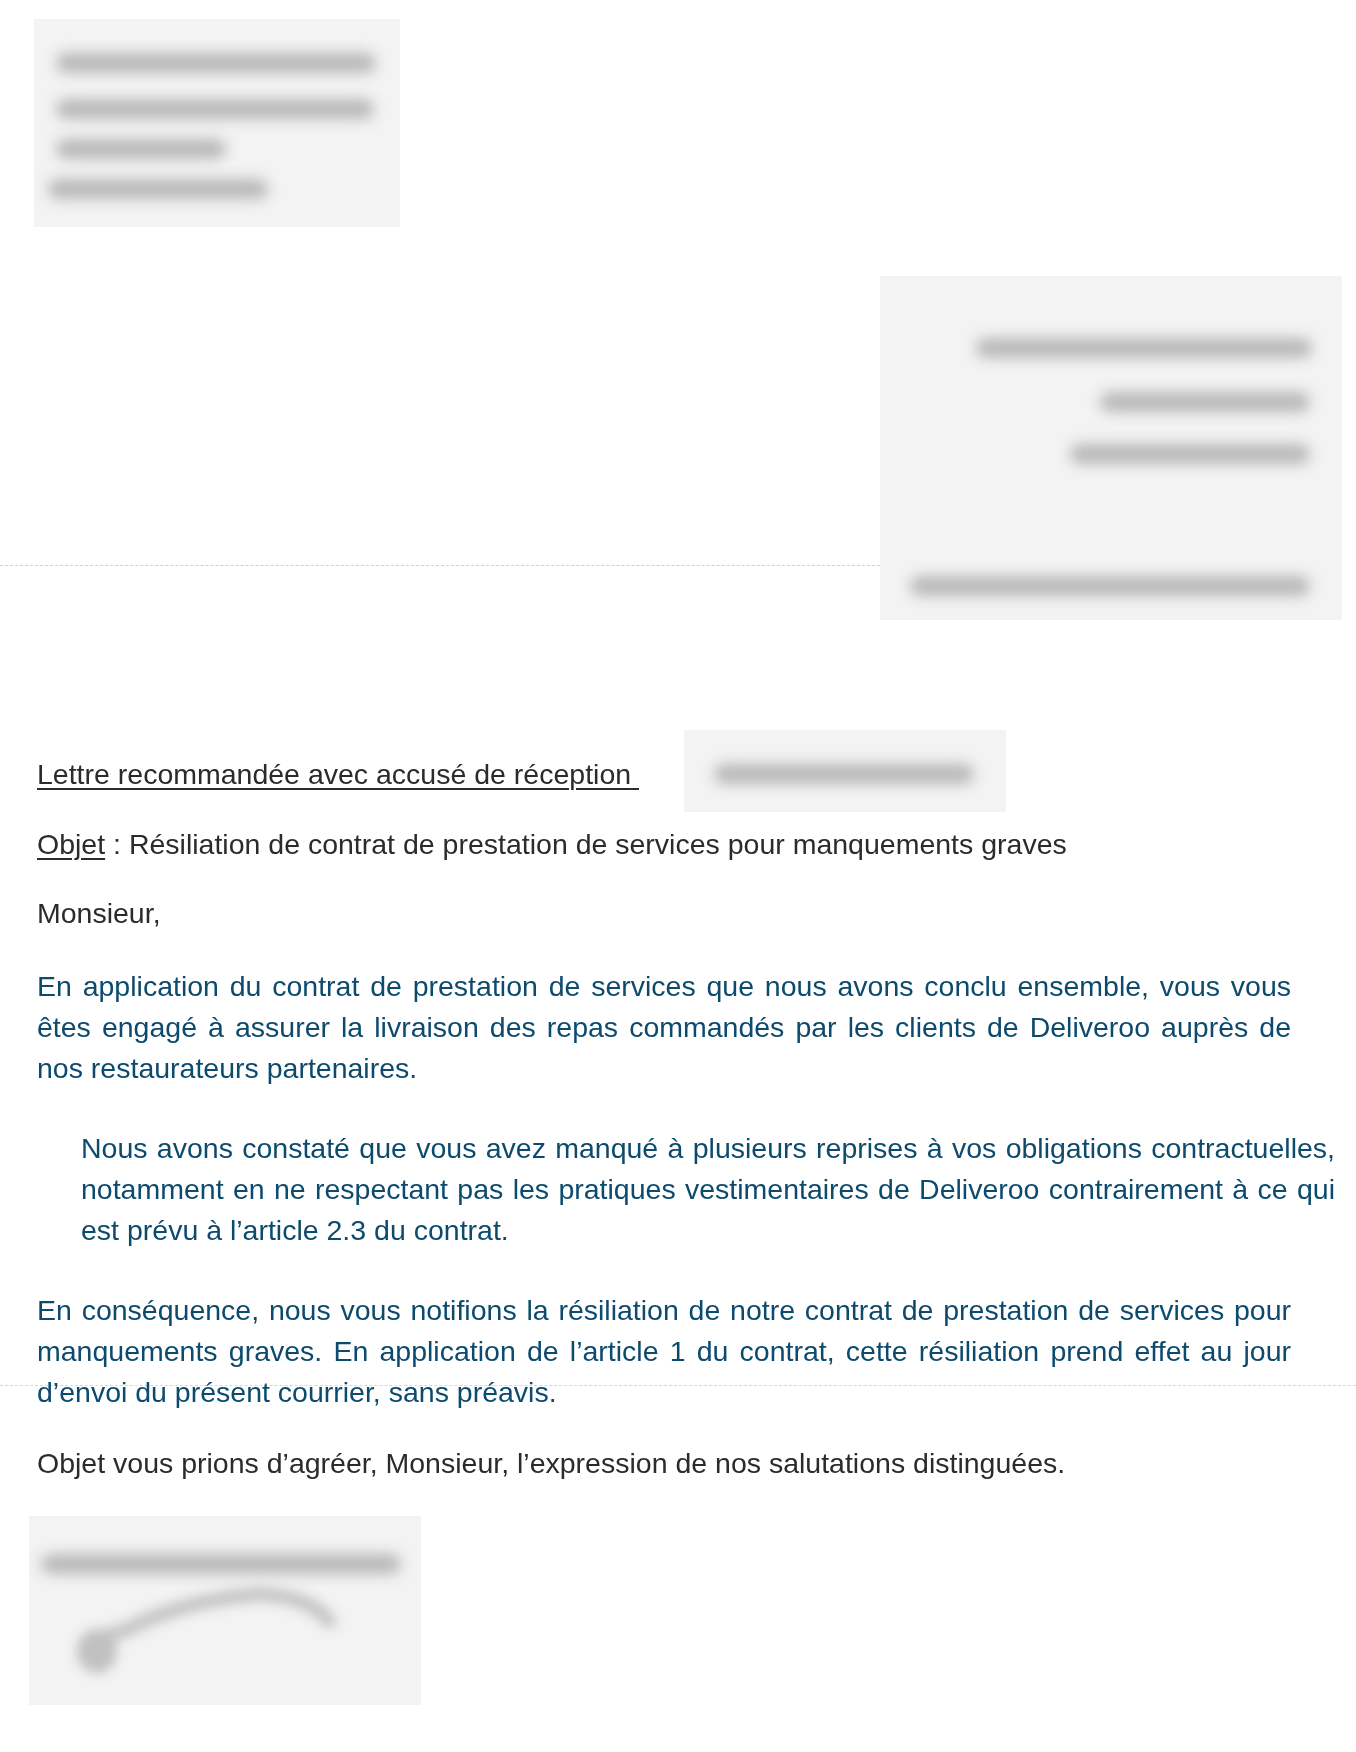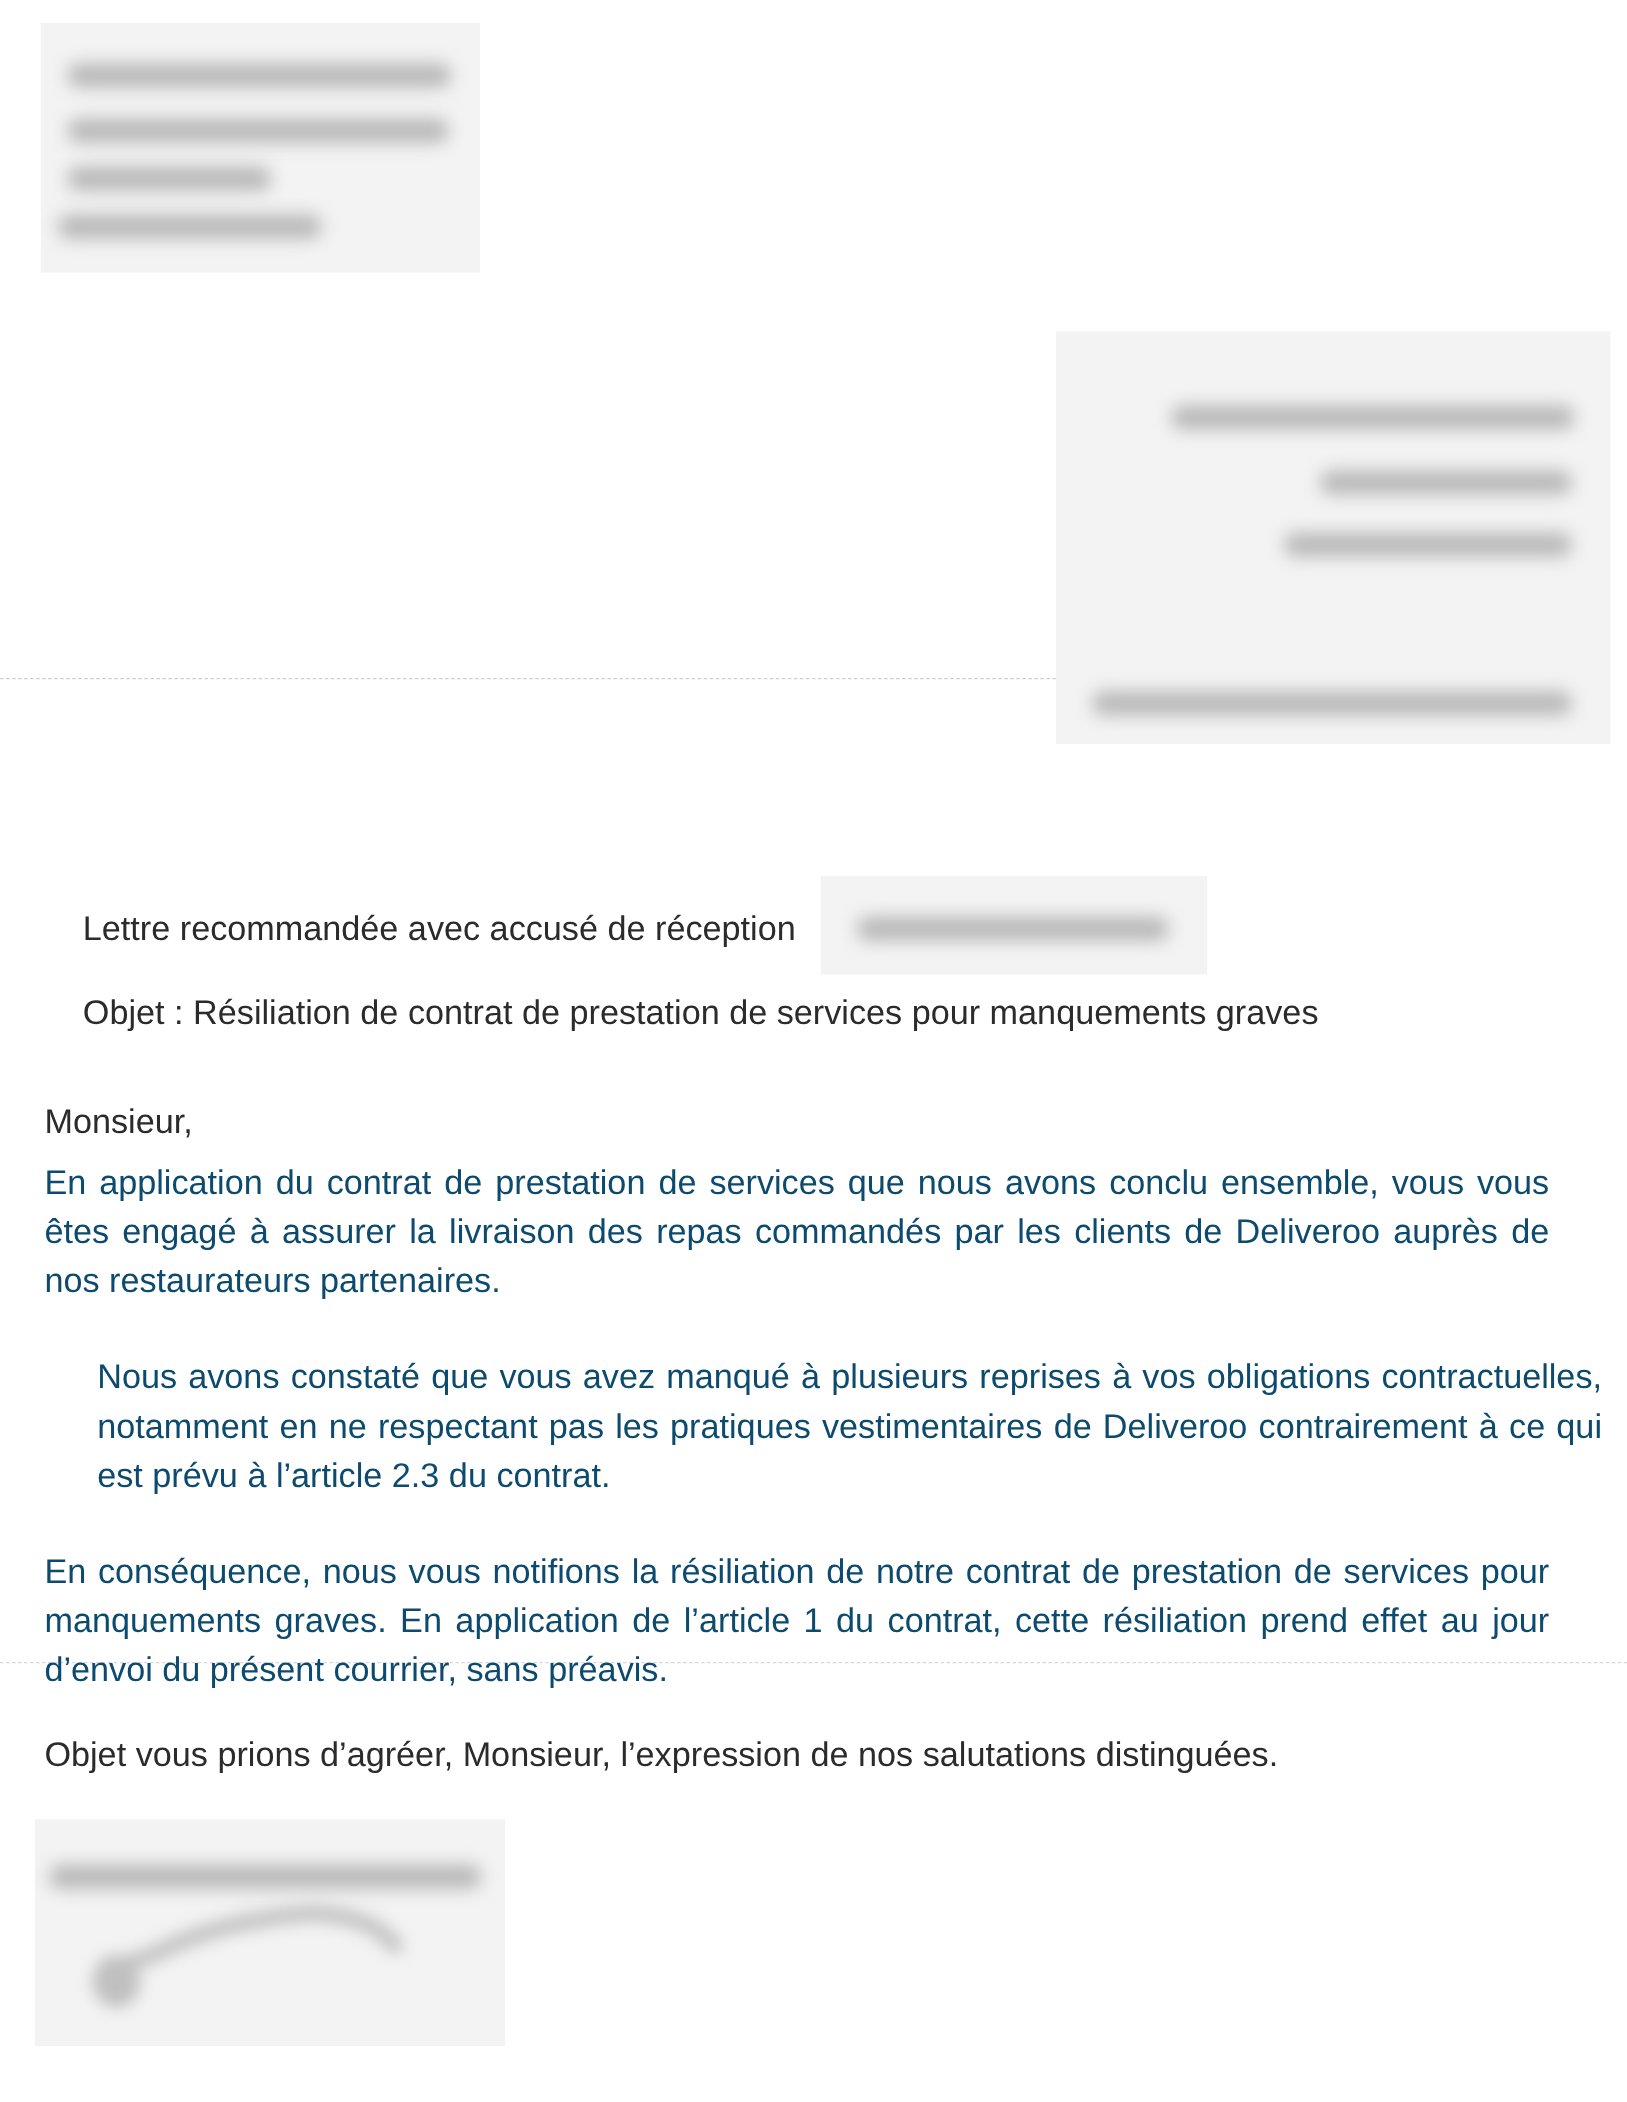--- a/index.html
+++ b/index.html
@@ -44,21 +44,21 @@
     .para {
       position: absolute;
       left: 37px;
       width: 1254px;
       font-size: 28.5px;
       line-height: 41px;
       text-align: justify;
       text-align-last: left;
       color: #0c4a6e;
     }
-    .u { text-underline-offset: 4px; text-decoration-thickness: 2px; margin-left: 32px; }
+    .u { text-decoration: underline; text-underline-offset: 4px; text-decoration-thickness: 2px; }
     .sig-stroke {
       position: absolute;
       filter: blur(6px);
     }
   </style>
 </head>
 <body>
 
 <div class="redacted" style="left:34px; top:19px; width:366px; height:208px;">
   <div class="bar" style="left:22px; top:34px; width:320px;"></div>
@@ -81,21 +81,21 @@
   <span class="u">Lettre recommandée avec accusé de réception</span><span class="u">&nbsp;</span>
 </div>
 <div class="redacted" style="left:684px; top:730px; width:322px; height:82px;">
   <div class="bar" style="left:30px; top:34px; width:260px;"></div>
 </div>
 
 <div class="line" style="top:824px;">
   <span class="u">Objet</span><span> : </span><span>Résiliation de contrat de prestation de services pour manquements graves</span>
 </div>
 
-<div class="line" style="top:915px;">Monsieur,</div>
+<div class="line" style="top:893px;">Monsieur,</div>
 
 <div class="para" style="top:966px;">En application du contrat de prestation de services que nous avons conclu ensemble, vous vous êtes engagé à assurer la livraison des repas commandés par les clients de Deliveroo auprès de nos restaurateurs partenaires.</div>
 <div class="para" style="top:1128px;margin-left:44px;">Nous avons constaté que vous avez manqué à plusieurs reprises à vos obligations contractuelles, notamment en ne respectant pas les pratiques vestimentaires de Deliveroo contrairement à ce qui est prévu à l’article 2.3 du contrat.</div>
 <div class="para" style="top:1290px;">En conséquence, nous vous notifions la résiliation de notre contrat de prestation de services pour manquements graves. En application de l’article 1 du contrat, cette résiliation prend effet au jour d’envoi du présent courrier, sans préavis.</div>
 
 <div class="line" style="top:1443px;">Objet vous prions d’agréer, Monsieur, l’expression de nos salutations distinguées.</div>
 
 <div class="redacted" style="left:29px; top:1516px; width:392px; height:189px;">
   <div class="bar" style="left:12px; top:38px; width:360px;"></div>
   <svg class="sig-stroke" width="392" height="189" viewBox="0 0 392 189" style="left:0; top:0;">

